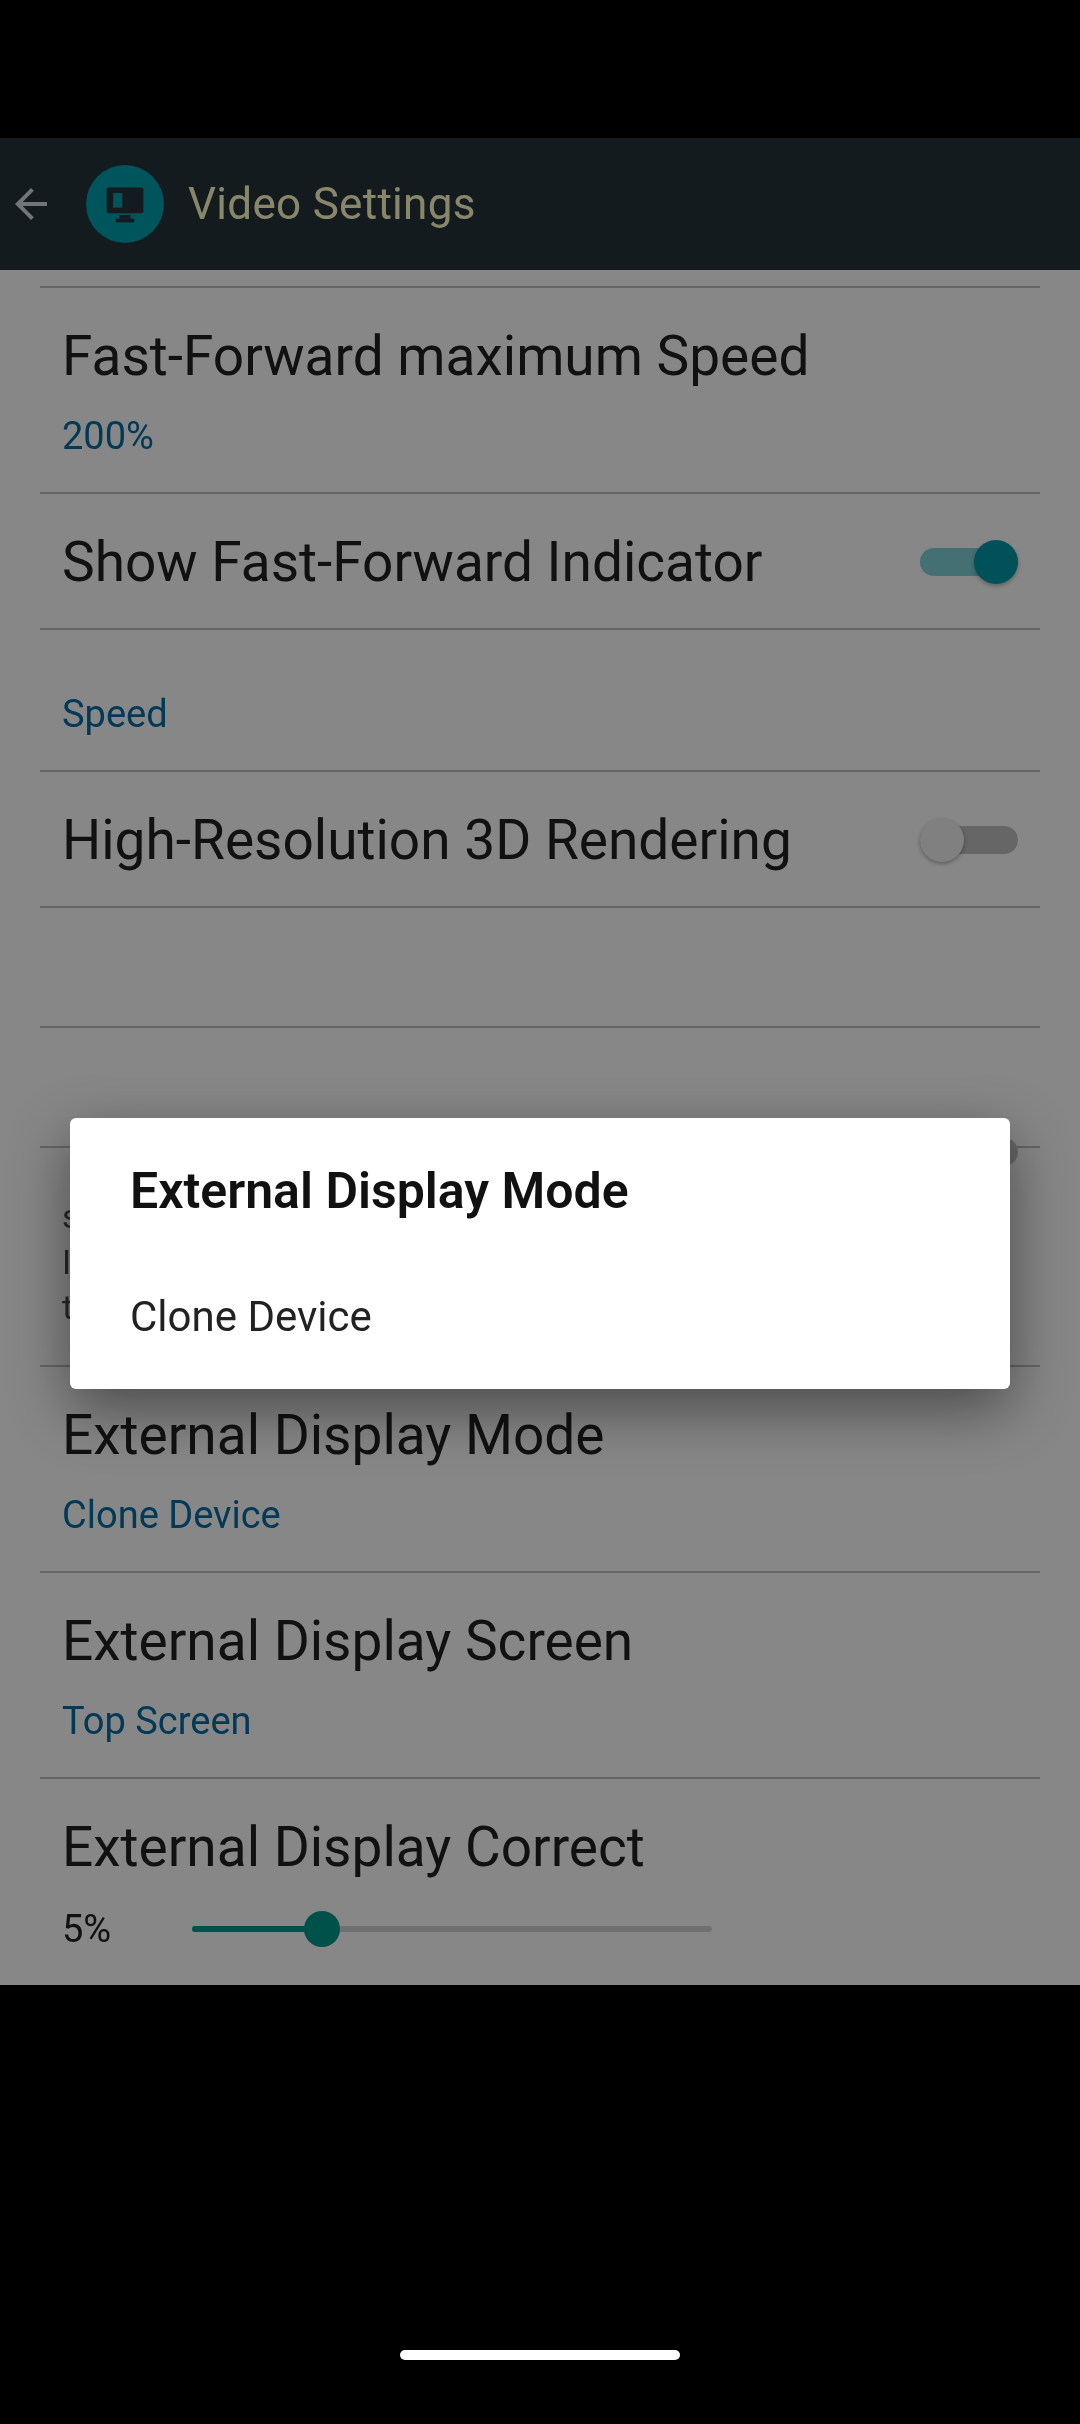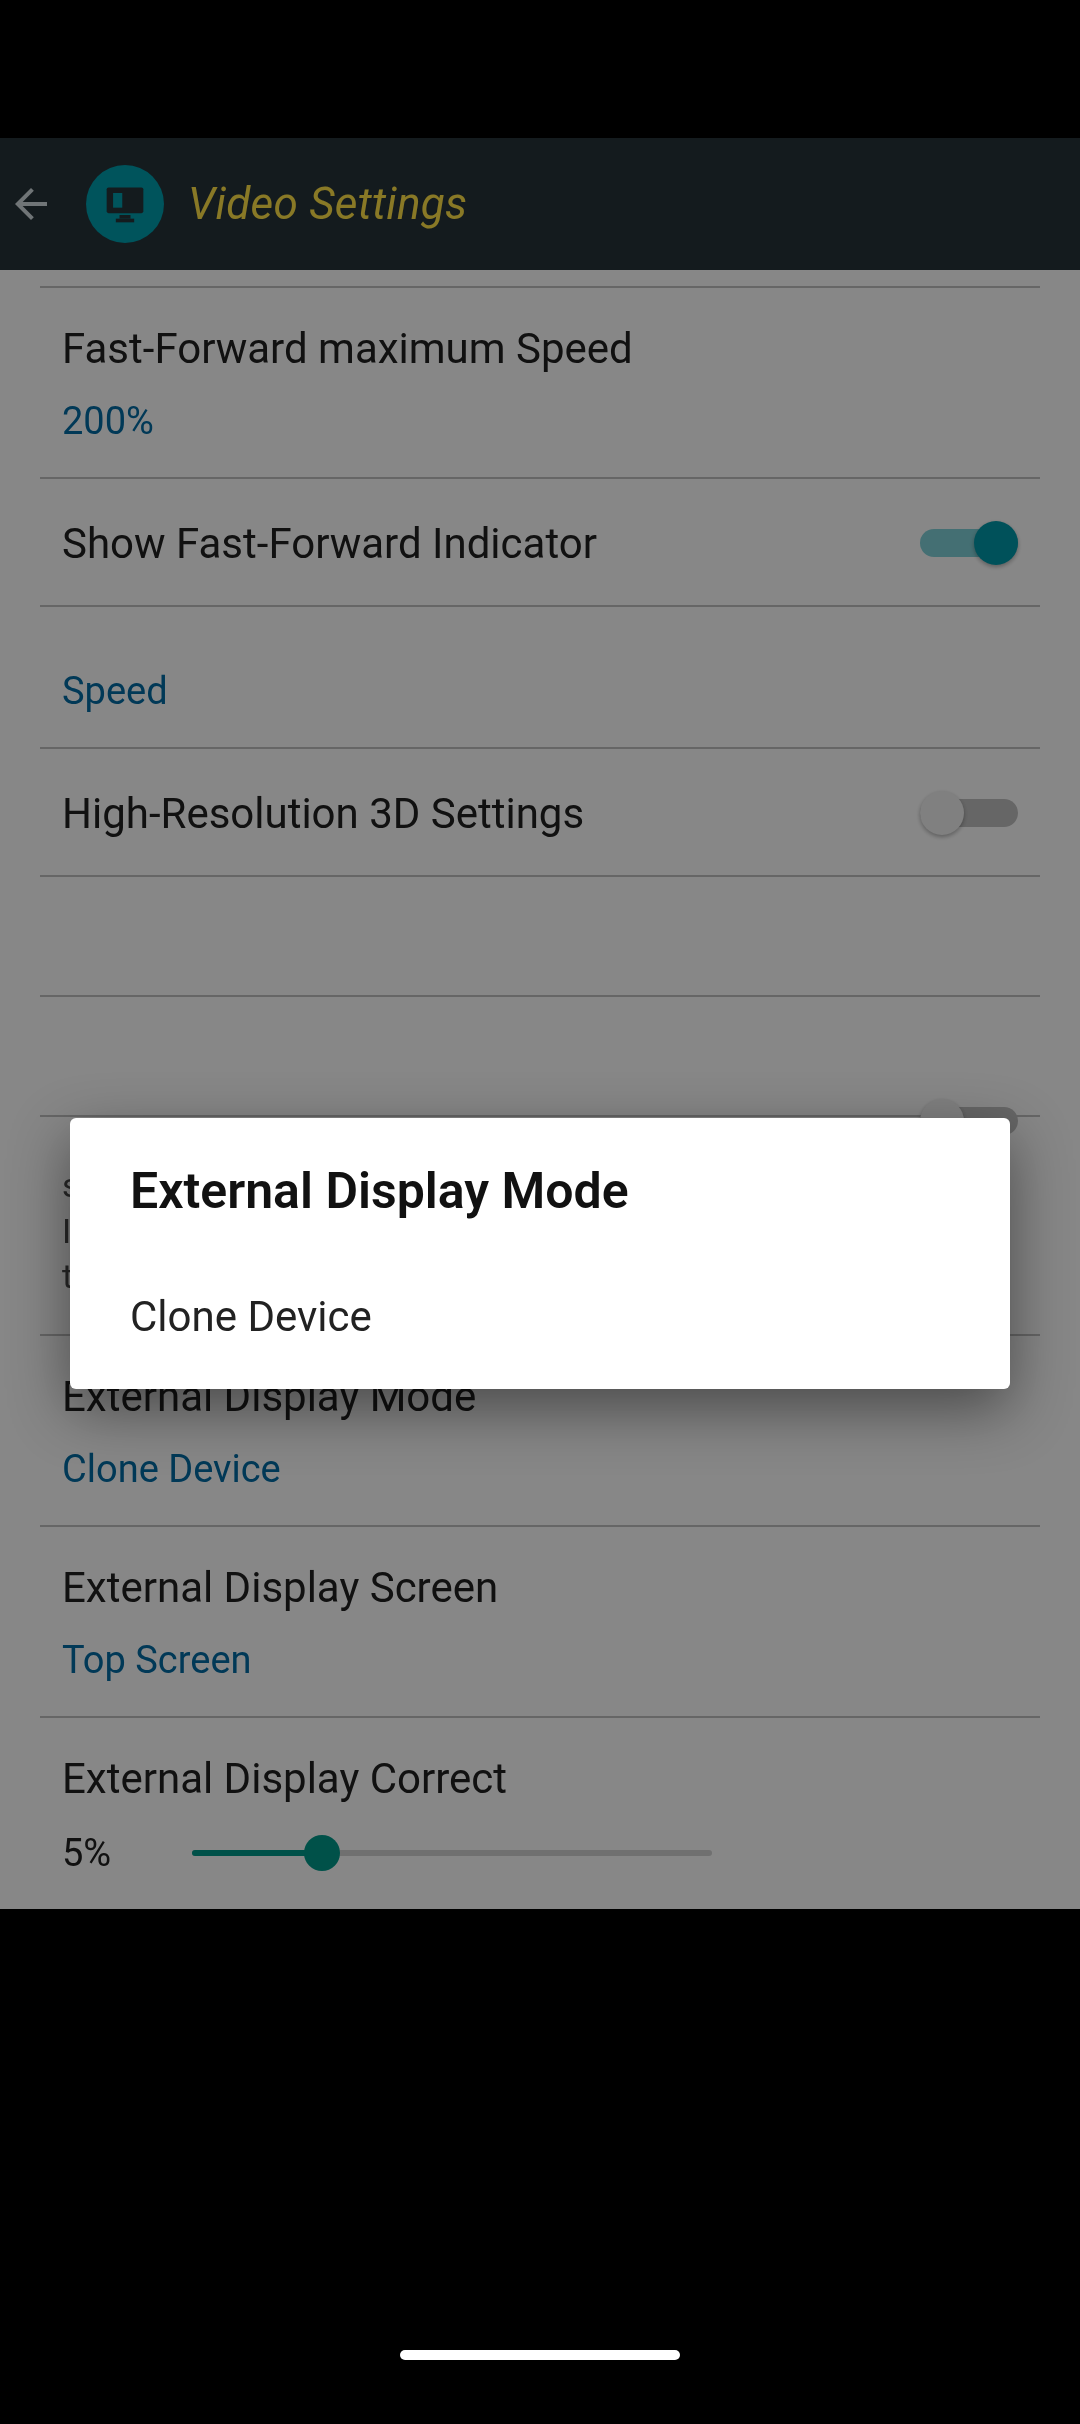--- a/index.html
+++ b/index.html
@@ -15,32 +15,32 @@
   .toolbar {
     height: 132px; background: #263238; display: flex; align-items: center; gap: 24px;
     padding-left: 0;
   }
   .toolbar .back { width: 62px; height: 62px; display: flex; align-items: center; justify-content: center; color: #cfd8dc; }
   .toolbar .logo {
     width: 78px; height: 78px; border-radius: 50%; background: #009baa; display: flex;
     align-items: center; justify-content: center;
   }
   .toolbar .logo svg { fill: #263238; }
-  .toolbar .title { color: #fde047; font-size: 44px; font-weight: 400; letter-spacing: .3px; font-style: italic; }
+  .toolbar .title { color: #fef9c3; font-size: 44px; font-weight: 400; letter-spacing: .3px; }
 
   
   .sheet { background:#fafafa; padding-top: 16px; }
 
   .sheet .row {
     margin: 0 40px; border-bottom: 2px solid #bdbdbd; padding: 36px 22px 34px;
     display:flex; align-items:center; justify-content:space-between;
   }
   .sheet .row:first-child { border-top: 2px solid #bdbdbd; }
   .sheet .row .txt { flex:1; }
-  .ptitle { font-size: 42px; color:#212121; }
+  .ptitle { font-size: 55px; color:#212121; }
   .pvalue { font-size: 38px; color:#0369a1; margin-top: 26px; }
   .pdesc  { font-size: 34px; color:#4a4a4a; margin-top: 10px; line-height:1.34; }
 
   
   .switch       { width: 98px; height: 56px; position: relative; flex: 0 0 auto; margin-left: 20px; }
   .switch .trk  { position:absolute; left:0; right:0; top:14px; height:28px; border-radius:14px; background:#bdbdbd; }
   .switch .knb  { position:absolute; top:6px; width:44px; height:44px; border-radius:50%; background:#ececec;
                   box-shadow:0 2px 4px rgba(0,0,0,.3); left:0; }
   .switch.on .trk { background:#7fcdd4; }
   .switch.on .knb { background:#0097a7; left:auto; right:0; }
@@ -111,21 +111,21 @@
     </div>
 
     <div class="row">
       <div class="txt">
         <div class="pvalue">Speed</div>
       </div>
     </div>
 
     <div class="row">
       <div class="txt">
-        <div class="ptitle">High-Resolution 3D Settings</div>
+        <div class="ptitle">High-Resolution 3D Rendering</div>
       </div>
       <div class="switch">
         <div class="trk"></div>
         <div class="knb"></div>
       </div>
     </div>
 
     <div class="row" style="height:120px;">
       <div class="txt"></div>
     </div>

